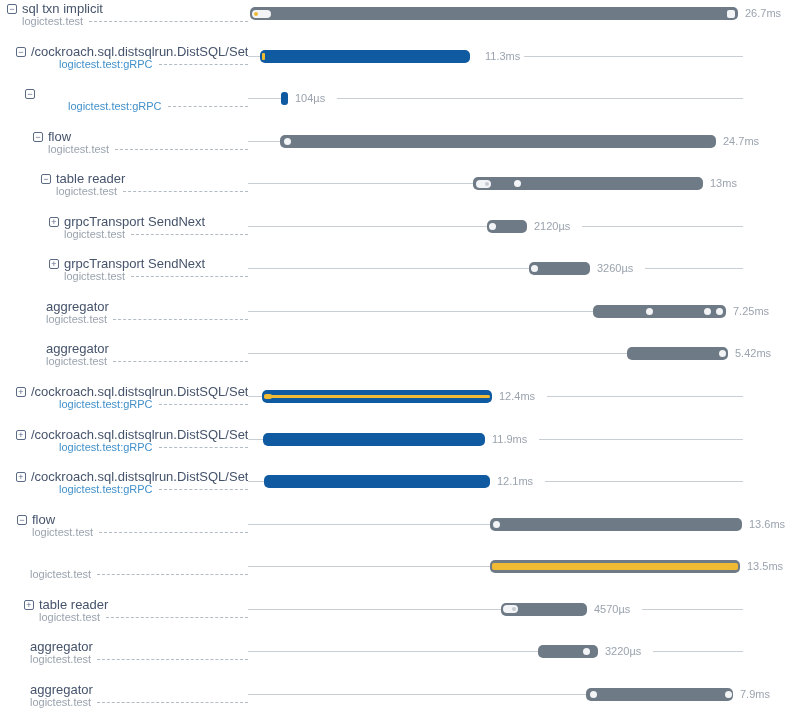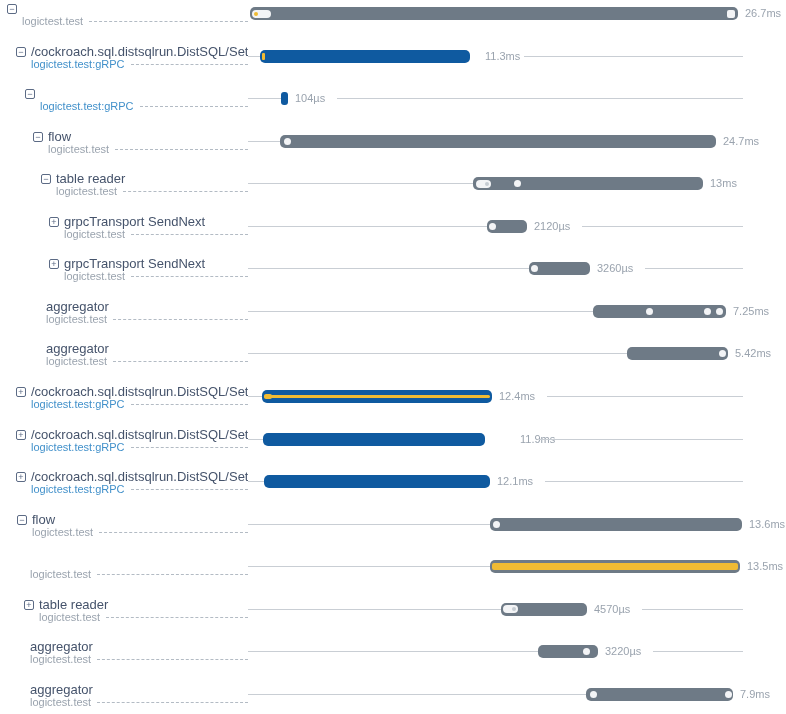--- a/index.html
+++ b/index.html
@@ -8,36 +8,37 @@
   #trace{position:absolute;inset:0;}
   .row{position:absolute;left:0;width:786px;height:43px;}
   .twisty{position:absolute;top:4px;width:10px;height:10px;box-sizing:border-box;
           border:1px solid #5c6b85;border-radius:2px;color:#5c6b85;font-size:9px;
           line-height:8px;text-align:center;cursor:pointer;user-select:none;}
   .title{position:absolute;top:1px;height:15px;font-size:13px;color:#45536b;
          white-space:nowrap;overflow:hidden;}
   .subrow{position:absolute;top:15px;height:13px;display:flex;align-items:center;}
   .subtitle{font-size:11px;white-space:nowrap;line-height:13px;}
   .subtitle.gray{color:#9aa3ae;}
-  .subtitle.blue{color:#4190ca;}
+  .subtitle.blue{color:#4190ca;margin-left:28px;}
   .dash{flex:1;border-top:1px dashed #b3bbc4;margin-left:6px;margin-top:0px;}
   .preline,.trail{position:absolute;top:13px;height:0;border-top:1px solid #c9ced4;}
   .bar{position:absolute;top:7px;height:13px;border-radius:5px;cursor:pointer;}
   .marker{position:absolute;background:#f3f4f6;}
   .marker .inner{position:absolute;width:4px;height:4px;border-radius:50%;}
   .dur{position:absolute;top:7px;line-height:13px;font-size:11px;color:#9aa3ae;
        white-space:nowrap;}
   .accent{position:absolute;}
 </style>
 </head>
 <body>
 
 <div id="trace">
     <div class="row" style="top: 0px;">
       <span class="twisty" style="left: 7px;">−</span>
+      <span class="title" style="left: 22px; width: 226px;">sql txn implicit</span>
       <div class="subrow" style="left: 22px; width: 226px;">
         <span class="subtitle gray">logictest.test</span>
         <span class="dash"></span>
       </div>
       <div class="bar" style="left: 250px; width: 488px; background: rgb(110, 122, 134);">
         <div class="marker" style="left: 2px; top: 2.5px; width: 19px; height: 8px; border-radius: 4px;">
           <div class="inner" style="top: 2px; left: 2px; background: rgb(240, 187, 51);"></div>
         </div>
         <div class="marker" style="left: 477px; top: 2.5px; width: 8px; height: 8px; border-radius: 2px;"></div>
       </div>
@@ -168,21 +169,21 @@
     </div>
     <div class="row" style="top: 425.5px;">
       <span class="twisty" style="left: 16px;">+</span>
       <span class="title" style="left: 31px; width: 217px;">/cockroach.sql.distsqlrun.DistSQL/Set</span>
       <div class="subrow" style="left: 31px; width: 217px;">
         <span class="subtitle blue">logictest.test:gRPC</span>
         <span class="dash"></span>
       </div>
       <div class="preline" style="left: 248px; width: 15px;"></div>
       <div class="bar" style="left: 263px; width: 222px; background: rgb(15, 90, 160);"></div>
-      <span class="dur" style="left: 520px;">11.9ms</span>
+      <span class="dur" style="left: 492px;">11.9ms</span>
       <div class="trail" style="left: 539px; width: 204px;"></div>
     </div>
     <div class="row" style="top: 468.05px;">
       <span class="twisty" style="left: 16px;">+</span>
       <span class="title" style="left: 31px; width: 217px;">/cockroach.sql.distsqlrun.DistSQL/Set</span>
       <div class="subrow" style="left: 31px; width: 217px;">
         <span class="subtitle blue">logictest.test:gRPC</span>
         <span class="dash"></span>
       </div>
       <div class="preline" style="left: 248px; width: 16px;"></div>

